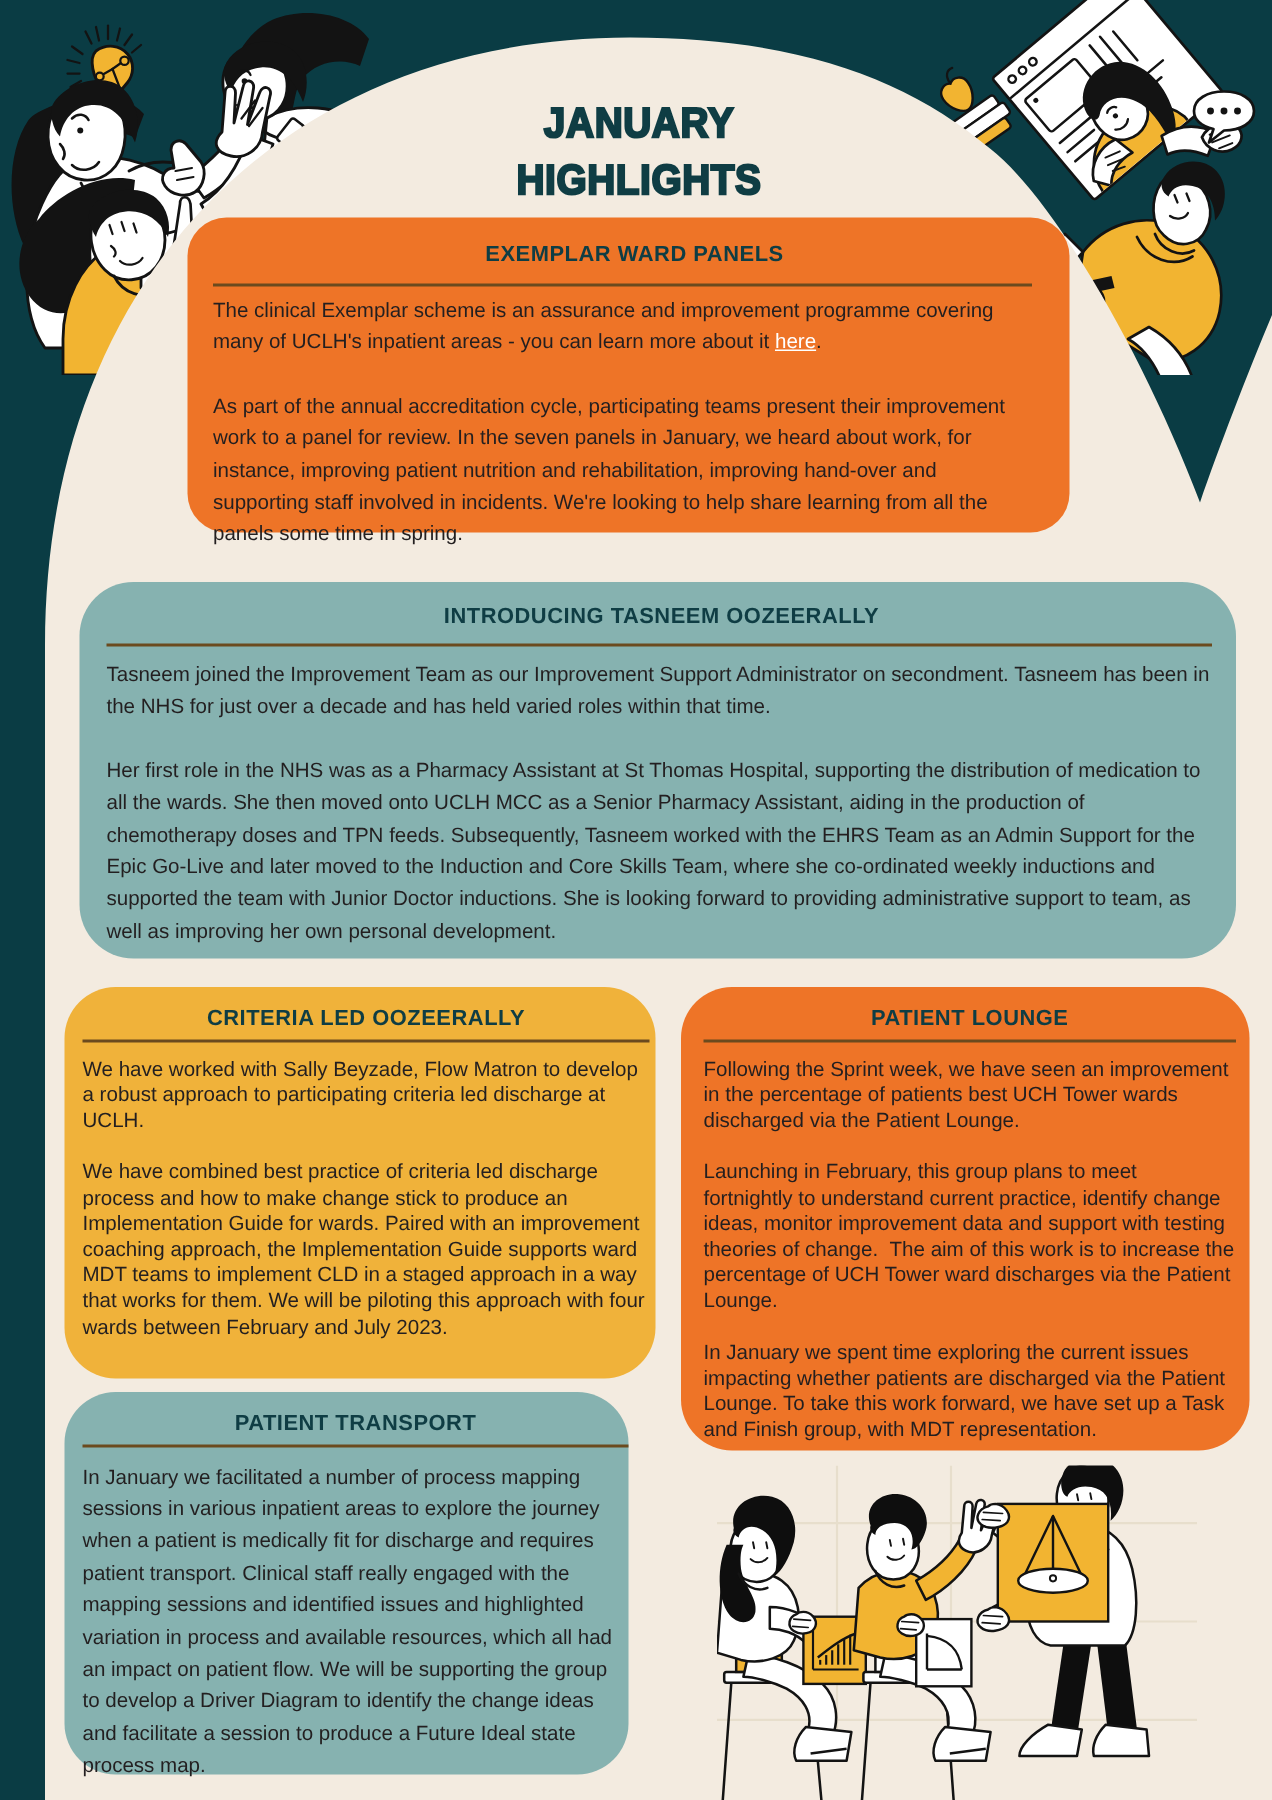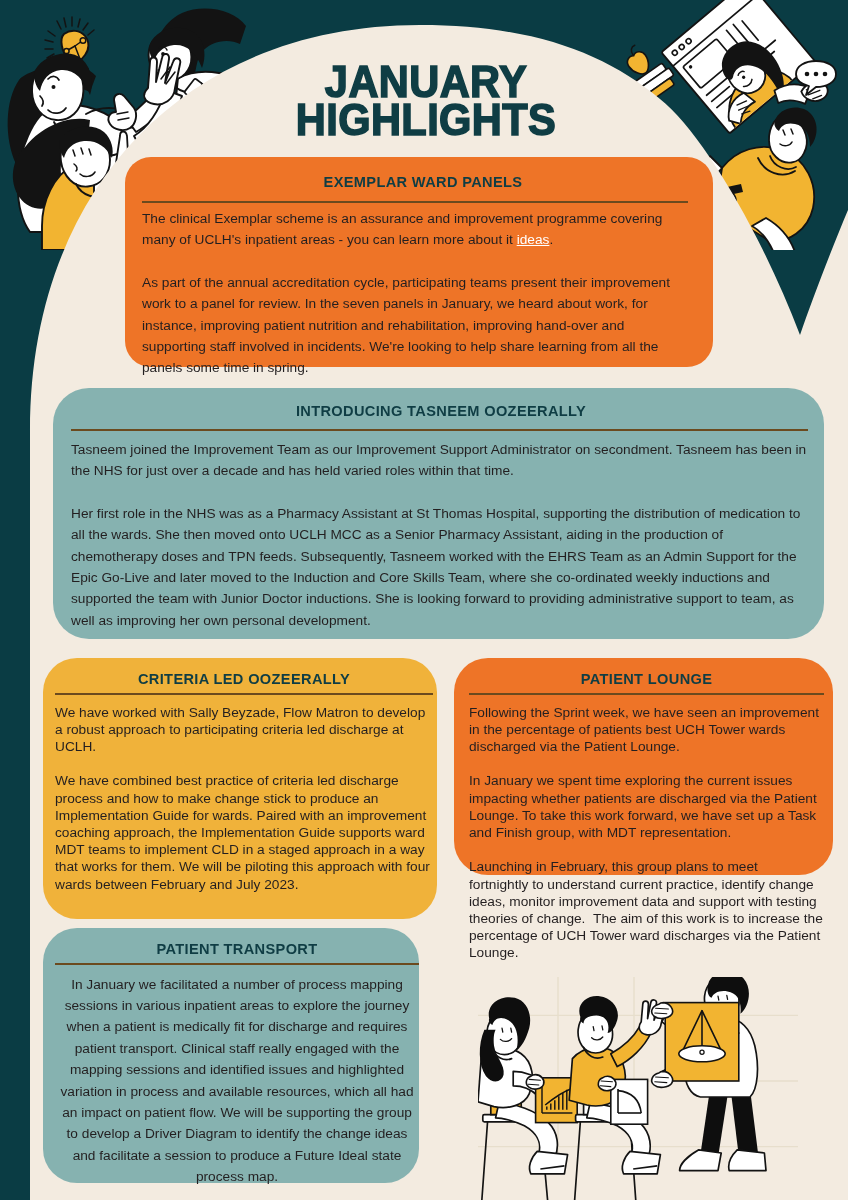--- a/index.html
+++ b/index.html
@@ -6,39 +6,39 @@
   body{width:848px;height:1200px;overflow:hidden;background:#0A3C44;
        font-family:"Liberation Sans",sans-serif;-webkit-font-smoothing:antialiased;}
   .page{position:relative;width:848px;height:1200px;overflow:hidden;}
   svg.bg{position:absolute;left:0;top:0;}
   svg.fg{position:absolute;left:0;top:0;z-index:1;pointer-events:none;}
   .illwrap{position:absolute;z-index:0;}
   .tlwrap{left:0px;top:0px;}
   .trwrap{left:610px;top:0px;}
   .brwrap{left:478px;top:977px;z-index:1;transform:scale(0.80);transform-origin:0 0;}
   .title{position:absolute;z-index:2;left:216px;top:63px;width:420px;text-align:center;
-         color:#0F3D44;font-weight:bold;font-size:45px;line-height:37.5px;letter-spacing:0.4px;}
+         color:#0F3D44;font-weight:bold;font-size:28px;line-height:37.5px;letter-spacing:0.4px;}
   .title div{transform:scaleX(0.925);-webkit-text-stroke:1.6px #0F3D44;paint-order:stroke fill;}
   .panel{position:absolute;box-sizing:border-box;z-index:2;}
   .panel .ptitle{text-align:center;margin-right:-16px;font-weight:bold;color:#0F3D44;font-size:14.6px;letter-spacing:0.35px;line-height:16px;padding-top:5px;}
   .panel .rule{height:1.6px;background:#6B4A1E;margin:11px 0 5px 0;}
   .panel p{margin:0 0 21.4px 0;color:#231F20;font-size:13.7px;line-height:21.4px;}
   .panel p:last-child{margin-bottom:0;}
   .p3 p,.p4 p{line-height:17.2px;margin-bottom:17.2px;}
 
-  .p5 p{line-height:21.4px;text-align:center;}
+  .p5 p{line-height:21.4px;}
   .panel a{color:#fff;text-decoration:underline;}
-  .p1{left:125px;top:145px;width:588px;height:210px;background:#EE7427;border-radius:26px;padding:12px 25px 0 17px;margin-top:12px;}
+  .p1{left:125px;top:145px;width:588px;height:210px;background:#EE7427;border-radius:26px;padding:12px 25px 0 17px;}
   .p2{left:53px;top:388px;width:771px;height:251px;background:#86B2B0;border-radius:36px;padding:10px 16px 0 18px;}
   .p2 .ptitle{margin-right:-3px;}
   .p2 .rule{margin-top:10px;margin-bottom:8px;}
   .p3{left:43px;top:658px;width:394px;height:261px;background:#F0B23A;border-radius:34px;padding:8px 4px 0 12px;}
   .p3 .rule{margin-top:6px;margin-bottom:9px;}
   .p3 .ptitle{margin-right:0;}
-  .p4{left:454px;top:658px;width:379px;height:217px;background:#EE7427;border-radius:34px;padding:8px 9px 0 15px;}
+  .p4{left:454px;top:658px;width:379px;height:309px;background:#EE7427;border-radius:34px;padding:8px 9px 0 15px;}
   .p4 .rule{margin-top:6px;margin-bottom:9px;}
   .p4 .ptitle{margin-right:0;}
   .p5{left:43px;top:928px;width:376px;height:255px;background:#86B2B0;border-radius:34px;padding:8px 0px 0 12px;}
   .p5 .rule{margin-top:6px;margin-bottom:9px;}
   .p5 .ptitle{margin-right:0;}
 </style>
 </head>
 <body>
 
 <div class="page">
@@ -258,41 +258,41 @@
 <svg class="fg" width="848" height="1200" viewBox="0 0 848 1200">
   <path d="M 30 1200 L 30 430 C 30 190 185 25 420 25 C 530 25 604 52 660 99 C 700 130 760 230 800 335 C 812 300 832 248 848 210 L 848 1200 Z" fill="#F3EBE0"></path>
 </svg>
 <div class="title">
       <div>JANUARY</div>
       <div>HIGHLIGHTS</div>
     </div>
 <div class="panel p1">
       <div class="ptitle">EXEMPLAR WARD PANELS</div>
       <div class="rule"></div>
-<p>The clinical Exemplar scheme is an assurance and improvement programme covering many of UCLH's inpatient areas - you can learn more about it <a href="#">ideas</a>.</p>
+<p>The clinical Exemplar scheme is an assurance and improvement programme covering many of UCLH's inpatient areas - you can learn more about it <a href="#">here</a>.</p>
 <p>As part of the annual accreditation cycle, participating teams present their improvement work to a panel for review. In the seven panels in January, we heard about work, for instance, improving patient nutrition and rehabilitation, improving hand-over and supporting staff involved in incidents. We're looking to help share learning from all the panels some time in spring.</p>
 </div>
 <div class="panel p2">
       <div class="ptitle">INTRODUCING TASNEEM OOZEERALLY</div>
       <div class="rule"></div>
 <p>Tasneem joined the Improvement Team as our Improvement Support Administrator on secondment. Tasneem has been in the NHS for just over a decade and has held varied roles within that time.</p>
 <p>Her first role in the NHS was as a Pharmacy Assistant at St Thomas Hospital, supporting the distribution of medication to all the wards. She then moved onto UCLH MCC as a Senior Pharmacy Assistant, aiding in the production of chemotherapy doses and TPN feeds. Subsequently, Tasneem worked with the EHRS Team as an Admin Support for the Epic Go-Live and later moved to the Induction and Core Skills Team, where she co-ordinated weekly inductions and supported the team with Junior Doctor inductions. She is looking forward to providing administrative support to team, as well as improving her own personal development.</p>
 </div>
 <div class="panel p3">
       <div class="ptitle">CRITERIA LED OOZEERALLY</div>
       <div class="rule"></div>
 <p>We have worked with Sally Beyzade, Flow Matron to develop a robust approach to participating criteria led discharge at UCLH.</p>
 <p>We have combined best practice of criteria led discharge process and how to make change stick to produce an Implementation Guide for wards. Paired with an improvement coaching approach, the Implementation Guide supports ward MDT teams to implement CLD in a staged approach in a way that works for them. We will be piloting this approach with four wards between February and July 2023.</p>
 </div>
 <div class="panel p4">
       <div class="ptitle">PATIENT LOUNGE</div>
       <div class="rule"></div>
 <p>Following the Sprint week, we have seen an improvement in the percentage of patients best UCH Tower wards discharged via the Patient Lounge.</p>
+<p>Launching in February, this group plans to meet<br>fortnightly to understand current practice, identify change ideas, monitor improvement data and support with testing theories of change. &nbsp;The aim of this work is to increase the percentage of UCH Tower ward discharges via the Patient Lounge.</p>
 <p>In January we spent time exploring the current issues impacting whether patients are discharged via the Patient Lounge. To take this work forward, we have set up a Task and Finish group, with MDT representation.</p>
-<p>Launching in February, this group plans to meet<br>fortnightly to understand current practice, identify change ideas, monitor improvement data and support with testing theories of change. &nbsp;The aim of this work is to increase the percentage of UCH Tower ward discharges via the Patient Lounge.</p>
 </div>
 <div class="illwrap brwrap"><svg class="illus illus-br" width="400" height="290" viewBox="0 0 400 290">
 <g stroke="#E7DECC" stroke-width="1.8" fill="none">
   <path d="M100 0 V240"></path>
           <path d="M195 0 V240"></path>
           <path d="M292 0 V240"></path>
   <path d="M0 48 H400"></path>
           <path d="M0 130 H400"></path>
           <path d="M0 212 H400"></path>
 </g>

